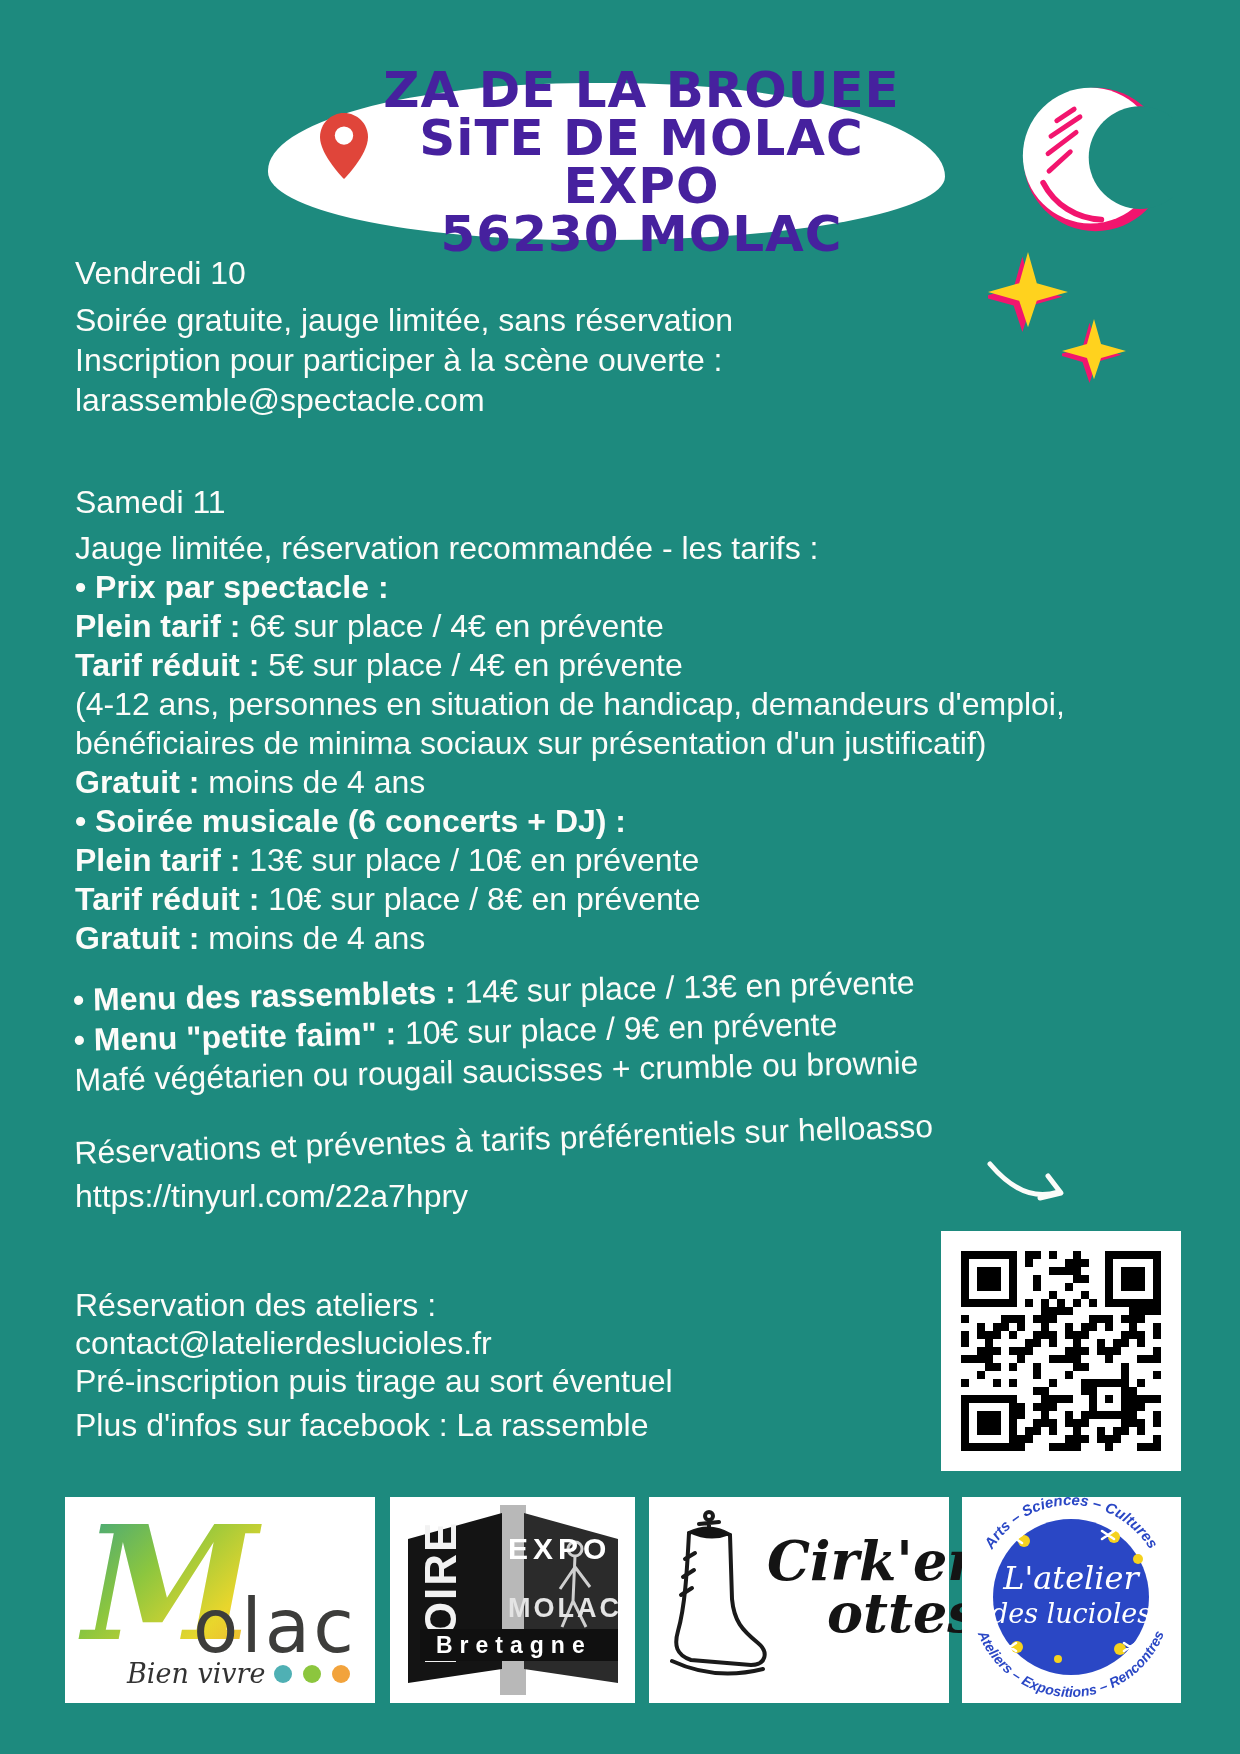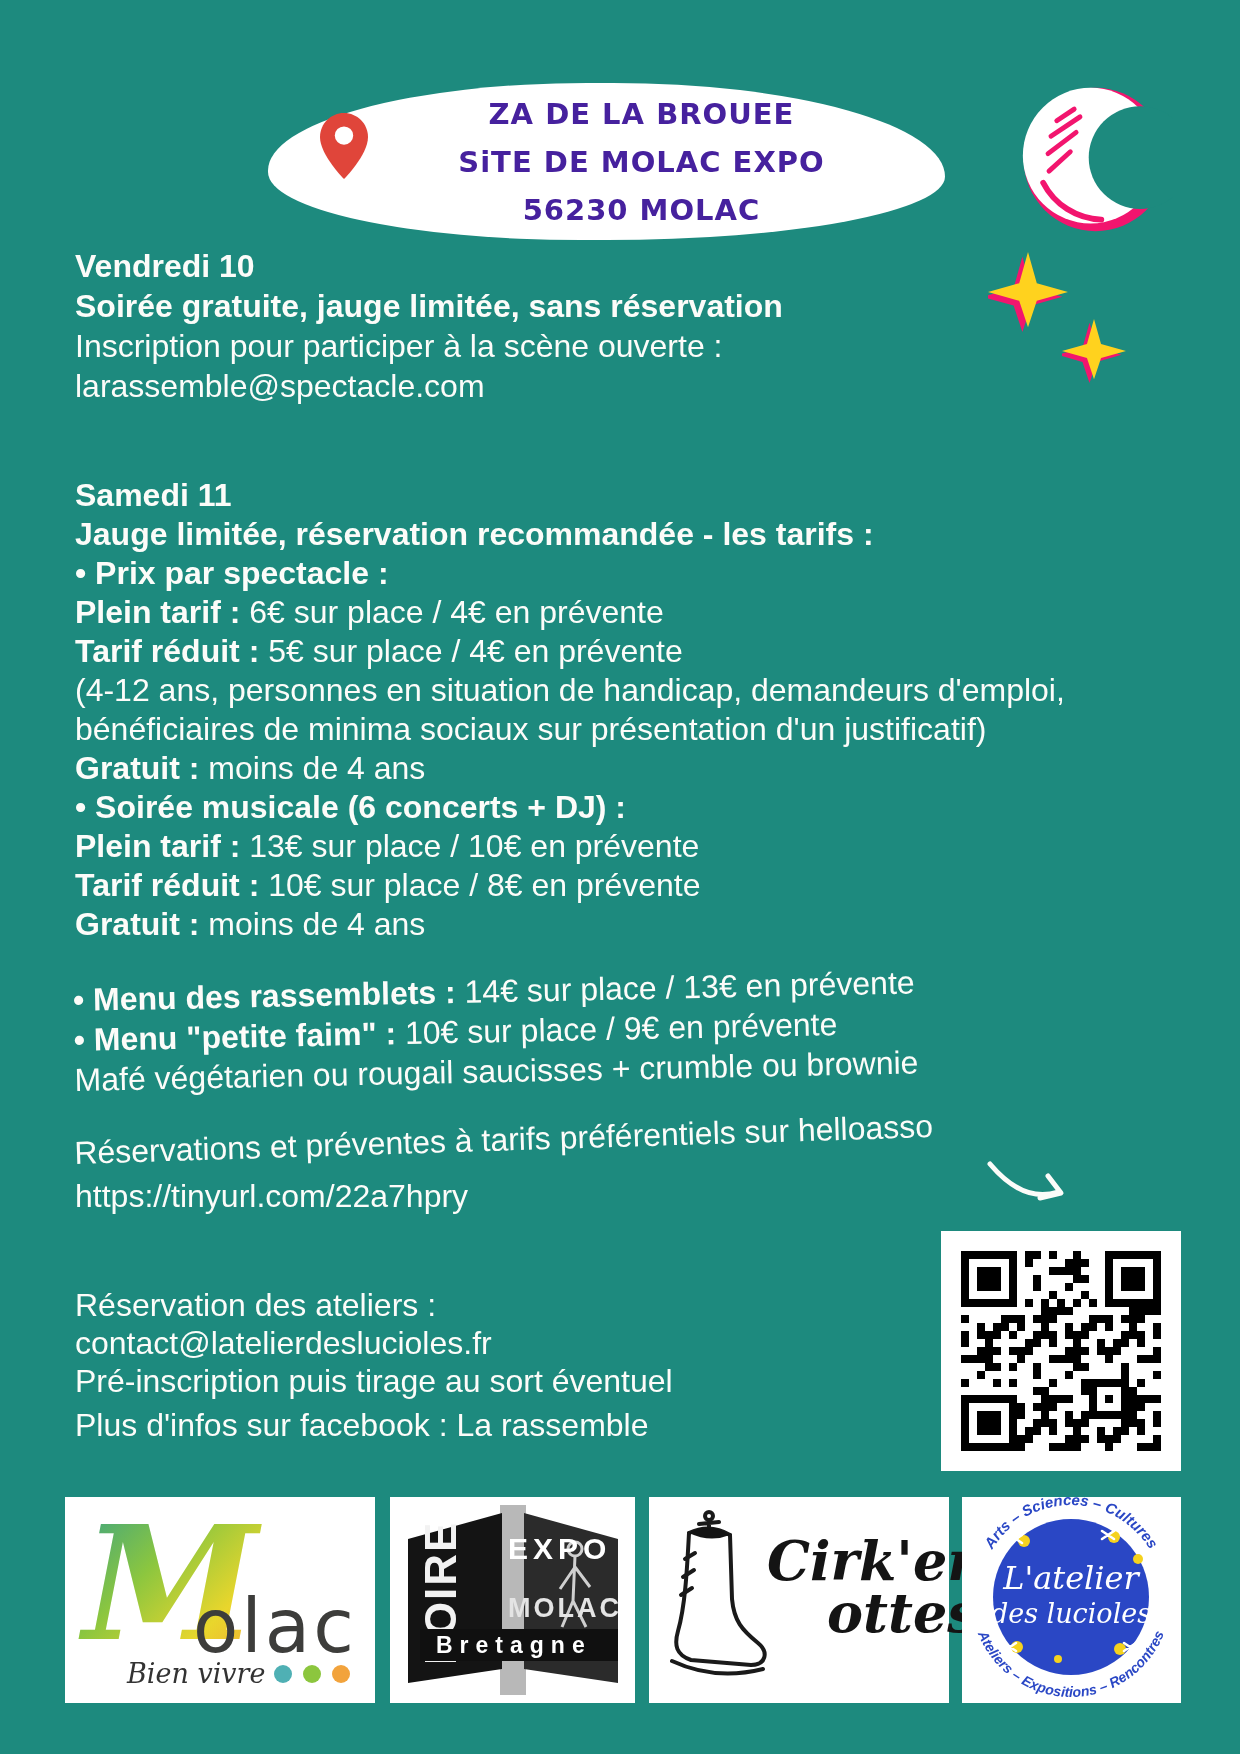--- a/index.html
+++ b/index.html
@@ -4,26 +4,26 @@
 <style>
   html,body{margin:0;padding:0;background:#555;}
   #poster{position:relative;width:1240px;height:1754px;background:#1d8a7e;overflow:hidden;
           font-family:"Liberation Sans",sans-serif;color:#fcfcf9;}
   .abs{position:absolute;}
   
   .bubble{left:268px;top:83px;width:677px;height:157px;background:#ffffff;
           border-radius:49% 51% 52% 48% / 58% 62% 42% 45%;
           display:flex;align-items:center;justify-content:center;}
   .bubble-text{margin-left:70px;text-align:center;color:#46219e;font-family:"DejaVu Sans",sans-serif;
-               font-weight:800;font-size:29px;line-height:48px;letter-spacing:1px;}
+               font-weight:800;font-size:50px;line-height:48px;letter-spacing:1px;}
   .pin{position:absolute;left:52px;top:30px;width:48px;height:66px;}
   
   .tblock{left:75px;width:1110px;font-size:32px;line-height:40px;}
   .tblock b{font-weight:700;}
-  .title{font-weight:700;}
+  .title{font-weight:400;margin-top:7px;}
   .sat .ln{line-height:39px;}
   .tilt{transform:rotate(-1.8deg);transform-origin:left bottom;}
   .tilt2{transform:rotate(-1.2deg);transform-origin:left bottom;}
   
   .qrbox{left:941px;top:1231px;width:240px;height:240px;background:#fff;display:flex;
          align-items:center;justify-content:center;}
   
   .card{top:1497px;height:206px;background:#fff;}
   .cirk-text{position:absolute;left:118px;top:38px;color:#141414;
              font-family:"DejaVu Serif",serif;font-style:italic;font-weight:700;font-size:54px;line-height:52px;}

